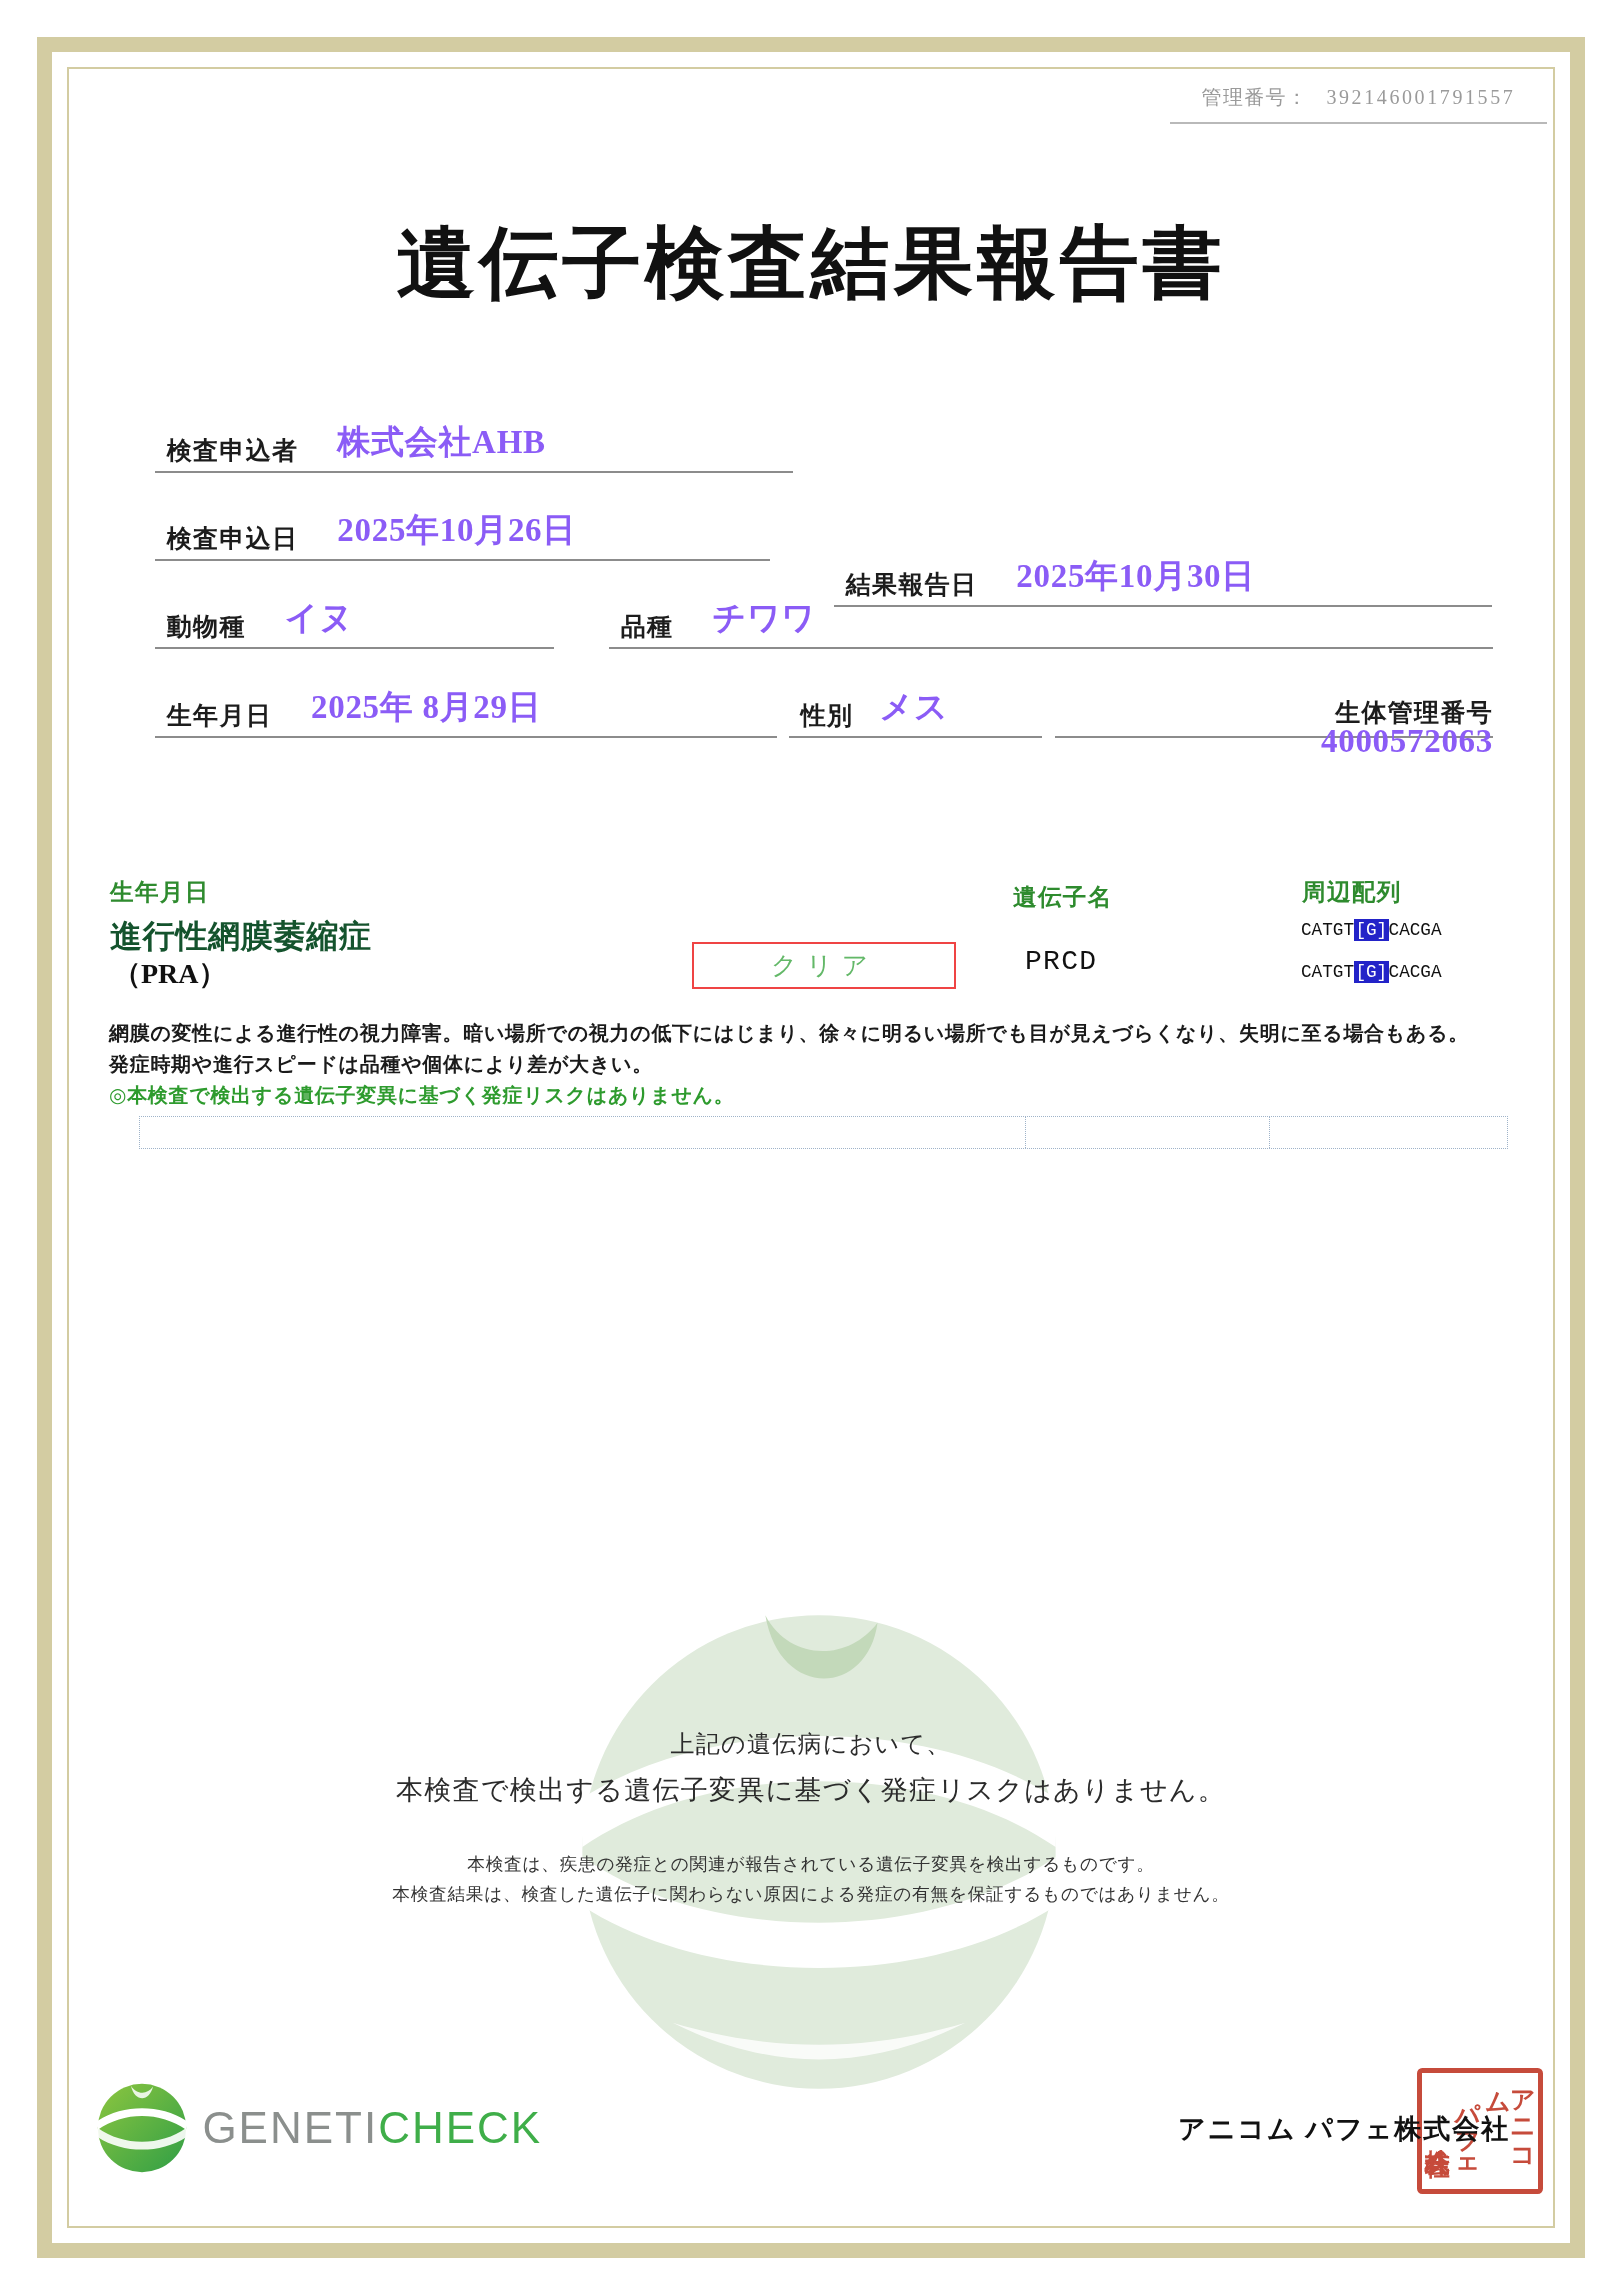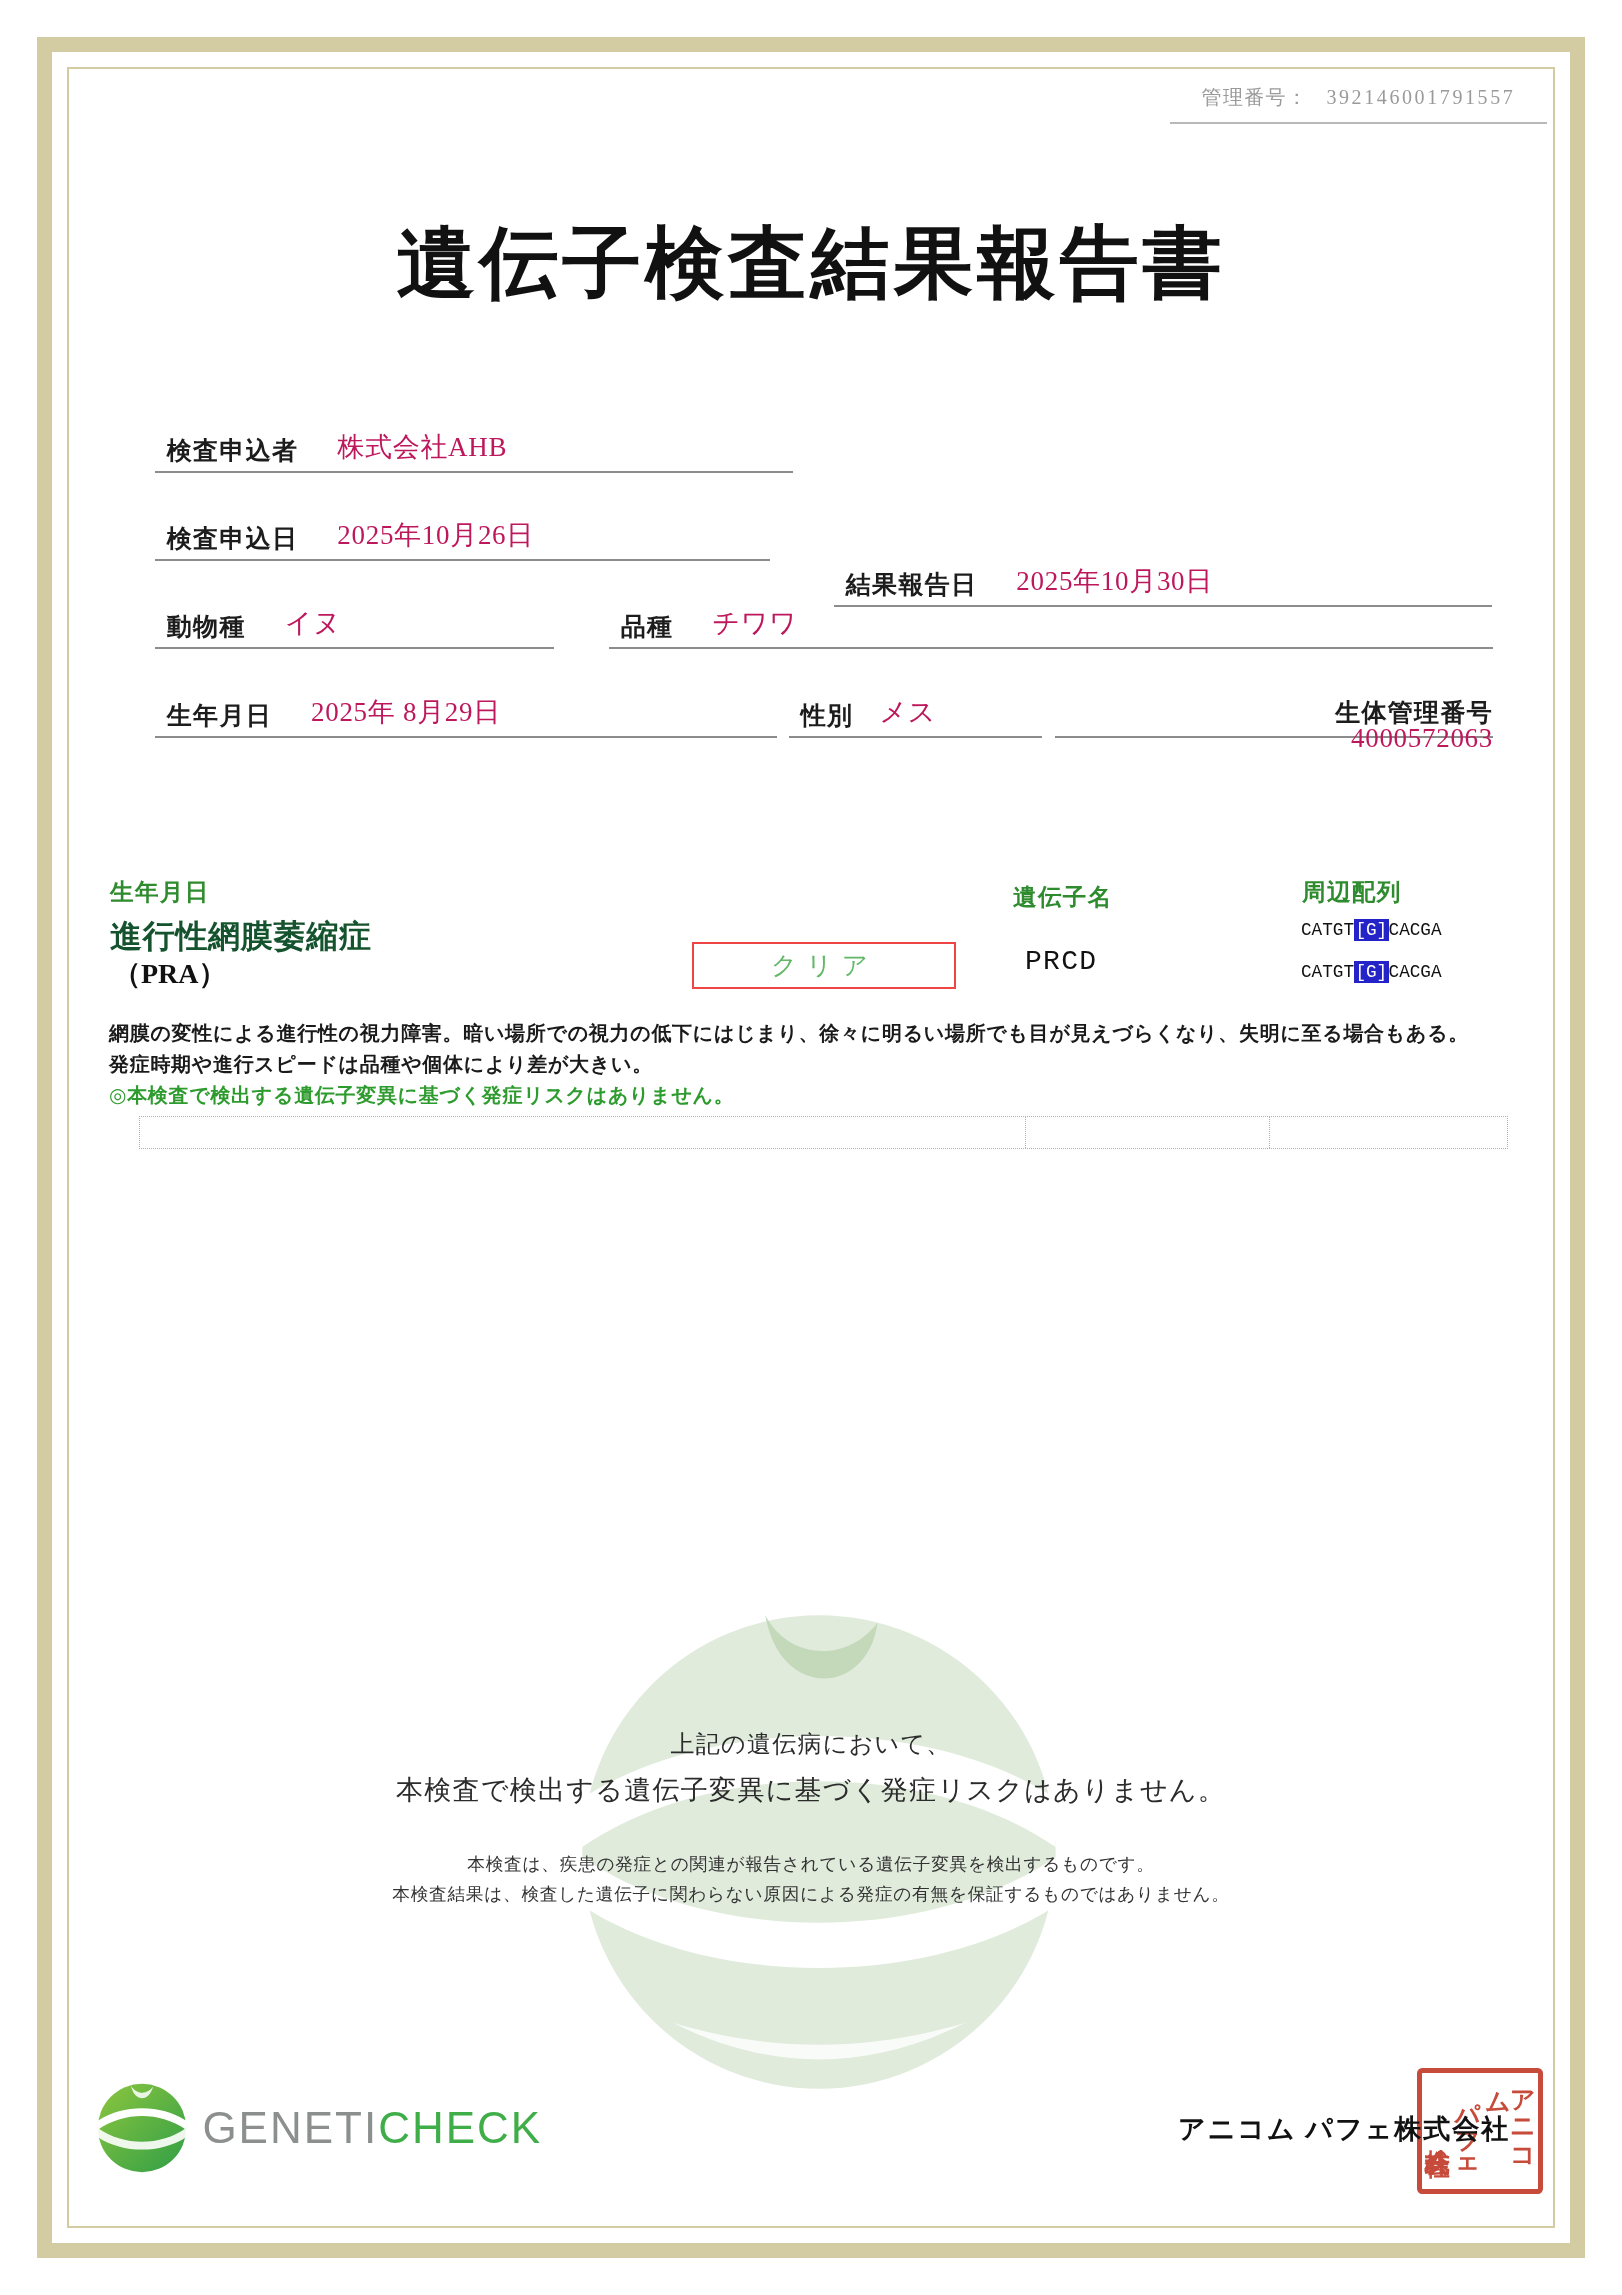--- a/index.html
+++ b/index.html
@@ -54,26 +54,27 @@
     box-sizing:border-box;
     white-space:nowrap;
   }
   .field .lbl{
     font-size:25px;
     font-weight:bold;
     color:#1c1c1c;
     letter-spacing:1.3px;
   }
   .field .val{
-    font-size:27px;
-    color:#be185d;
+    font-size:33px;
+    color:#8b5cf6;
     margin-left:39px;
     letter-spacing:0.7px;
     position:relative;
     top:-2.6px;
+    font-weight:bold;
   }
   
   .sec-hdr{
     position:absolute;
     font-size:23.6px;
     font-weight:bold;
     color:#2e8b2e;
     letter-spacing:1.3px;
   }
   .disease{

